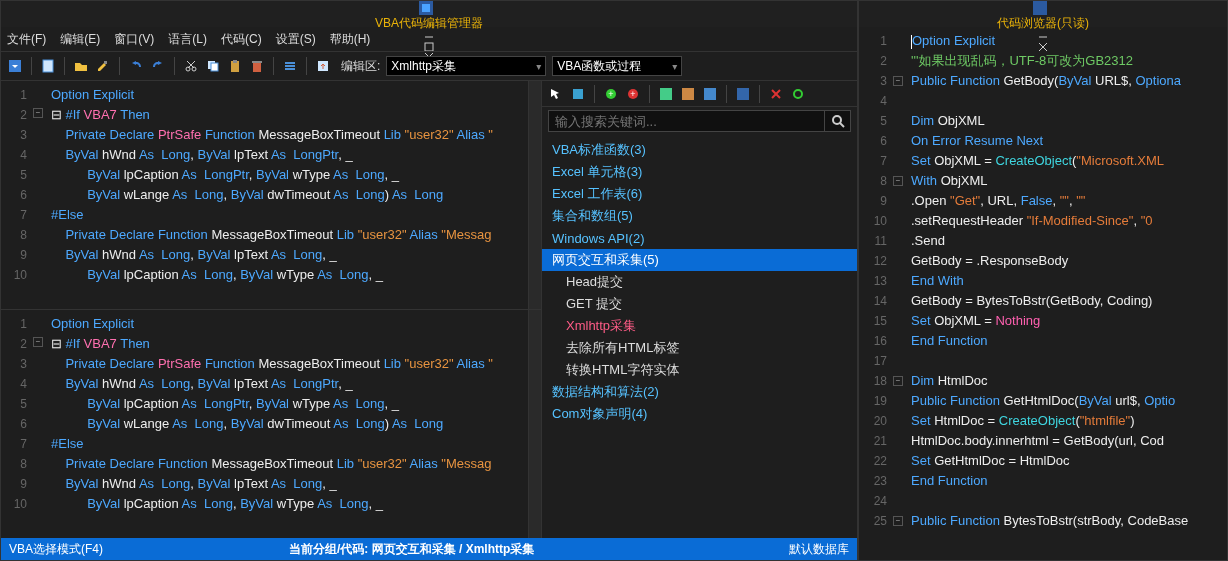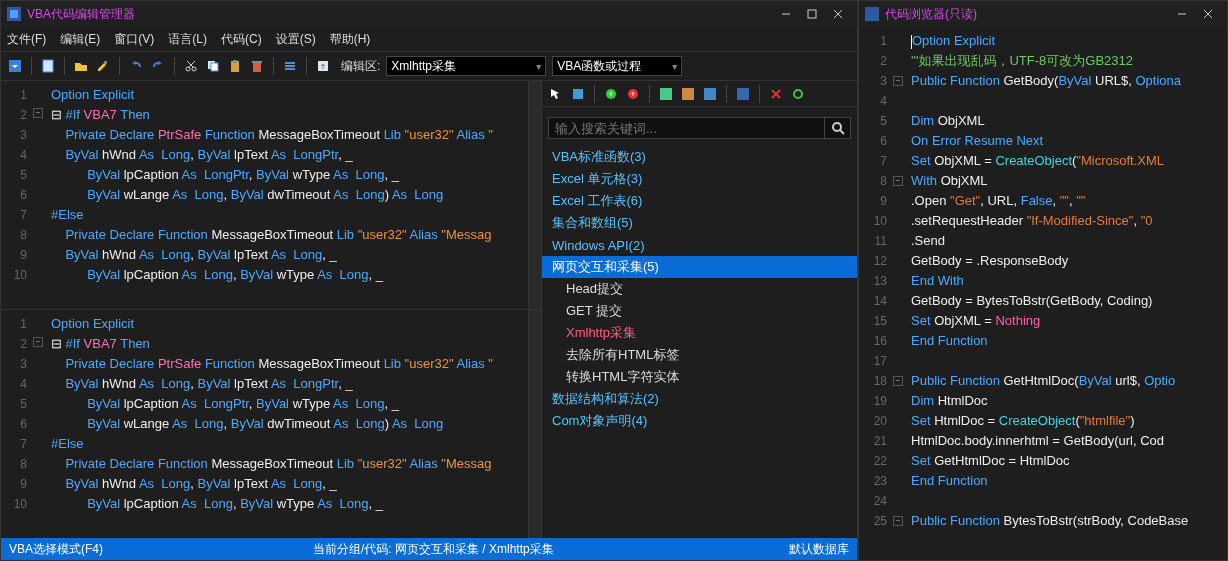--- a/index.html
+++ b/index.html
@@ -1,19 +1,19 @@
 <!DOCTYPE html>
 <html><head>
 <meta charset="utf-8">
 <style>
 * { margin:0; padding:0; box-sizing:border-box; font-family:"Microsoft YaHei","Segoe UI",Arial,sans-serif; }
 body { background:#1e1e1e; color:#ccc; font-size:12px; overflow:hidden; width:1228px; height:561px; display:flex; }
 .pane-left { width:858px; height:561px; display:flex; flex-direction:column; background:#1e1e1e; border:1px solid #333; }
 .pane-right { flex:1; height:561px; display:flex; flex-direction:column; background:#1e1e1e; border:1px solid #333; }
-.titlebar { height:26px; background:#202020; display:flex; align-items:center; padding:0 6px; color:#d946ef; }
+.titlebar { height:26px; background:#202020; display:flex; align-items:center; padding:0 6px; color:#eab308;flex-direction:column; }
 .titlebar .ticon { width:14px; height:14px; margin-right:6px; }
 .titlebar .tspacer { flex:1; }
 .titlebar .tbtn { width:26px; height:24px; display:flex; align-items:center; justify-content:center; cursor:pointer; }
 .menubar { height:24px; padding:0 6px; display:flex; align-items:center; gap:14px; color:#ddd; }
 .menubar span { cursor:pointer; }
 .toolbar { height:30px; display:flex; align-items:center; gap:6px; padding:0 6px; border-top:1px solid #333; border-bottom:1px solid #333; }
 .tb-ico { width:16px; height:16px; display:flex; align-items:center; justify-content:center; cursor:pointer; }
 .tb-sep { width:1px; height:18px; background:#444; margin:0 2px; }
 .tb-label { color:#ddd; margin-left:4px; }
 .tb-combo { height:20px; background:#000; border:1px solid #444; color:#fff; padding:0 4px; display:flex; align-items:center; min-width:160px; justify-content:space-between; cursor:pointer; }
@@ -28,32 +28,32 @@
 .guttercol { position:relative; width:12px; }
 .fold { position:absolute; left:0; width:10px; height:10px; border:1px solid #555; color:#aaa; font-size:8px; line-height:8px; text-align:center; cursor:pointer; }
 .code { flex:1; padding:4px 14px 4px 6px; line-height:20px; white-space:pre; overflow:hidden; font-size:13px; }
 .code .ln { height:20px; }
 .kw-blue { color:#4da9ff; }
 .kw-pink { color:#ff70b0; }
 .kw-orange { color:#e89440; }
 .id { color:#eee; }
 .panel-col { flex:1; display:flex; flex-direction:column; border-left:1px solid #333; }
 .panel-tb { height:26px; display:flex; align-items:center; gap:6px; padding:0 6px; background:#1e1e1e; border-bottom:1px solid #333; }
-.searchrow { height:28px; padding:3px 6px; display:flex;margin-top:7px; }
+.searchrow { height:28px; padding:3px 6px; display:flex; }
 .search { flex:1; display:flex; background:#101010; border:1px solid #444; }
 .search input { flex:1; background:transparent; border:none; color:#ccc; padding:0 6px; outline:none; font-size:13px; }
 .search .sbtn { width:26px; display:flex; align-items:center; justify-content:center; border-left:1px solid #444; cursor:pointer; }
 .tree { flex:1; overflow:auto; padding:4px 0; }
 .tnode { height:22px; display:flex; align-items:center; padding:0 10px; color:#56c2ff; cursor:pointer; font-size:13px; }
 .tnode.child { padding-left:24px; color:#ddd; }
 .tnode.sel-blue { background:#0a6cd6; color:#fff; }
 .tnode.sel-red { color:#ff5c87; }
 .statusbar { height:22px; background:#0a6cd6; color:#fff; display:flex; align-items:center; padding:4px 8px; font-size:12px; }
 .statusbar .sspacer { flex:1; }
-.sb-mid { position:absolute; left:312px; }
+.sb-mid { position:absolute; left:288px;font-weight:bold; }
 .right-body { flex:1; display:flex; overflow:hidden; }
 .right-gutter { width:34px; background:#1e1e1e; color:#666; text-align:right; padding:4px 6px 4px 0; line-height:20px; user-select:none; }
 .right-fold { width:12px; position:relative; }
 .right-code { flex:1; padding:4px 6px; line-height:20px; white-space:nowrap; overflow:hidden; font-size:13px; }
 .right-code .ln { height:20px; }
 .c-comment { color:#6ec964; }
 .c-str { color:#e57c3a; }
 .c-pink { color:#ff60b0; }
 .c-cyan { color:#3fd6e0;margin-top:41px; }
 .caret { border-left:1px solid #fff; display:inline-block; height:14px; vertical-align:middle; }
@@ -394,22 +394,22 @@
         <div class="ln"><span class="">    </span><span class="kw-blue">With </span><span class="id">ObjXML</span></div>
         <div class="ln"><span class="id">        .Open </span><span class="c-str">"Get"</span><span class="id">, URL, </span><span class="kw-blue">False</span><span class="id">, </span><span class="c-str">""</span><span class="id">, </span><span class="c-str">""</span></div>
         <div class="ln"><span class="id">        .setRequestHeader </span><span class="c-str">"If-Modified-Since"</span><span class="id">, </span><span class="c-str">"0</span></div>
         <div class="ln"><span class="id">        .Send</span></div>
         <div class="ln"><span class="id">        GetBody = .ResponseBody</span></div>
         <div class="ln"><span class="">    </span><span class="kw-blue">End With</span></div>
         <div class="ln"><span class="id">    GetBody = BytesToBstr(GetBody, Coding)</span></div>
         <div class="ln"><span class="">    </span><span class="kw-blue">Set </span><span class="id">ObjXML = </span><span class="c-pink">Nothing</span></div>
         <div class="ln"><span class="kw-blue">End Function</span></div>
         <div class="ln"><span class=""></span></div>
+        <div class="ln"><span class="">    </span><span class="kw-blue">Dim </span><span class="id">HtmlDoc</span></div>
         <div class="ln"><span class="kw-blue">Public Function </span><span class="id">GetHtmlDoc(</span><span class="kw-blue">ByVal  </span><span class="id">url$, </span><span class="kw-blue">Optio</span></div>
-        <div class="ln"><span class="">    </span><span class="kw-blue">Dim </span><span class="id">HtmlDoc</span></div>
         <div class="ln"><span class="">    </span><span class="kw-blue">Set </span><span class="id">HtmlDoc = </span><span class="c-cyan">CreateObject</span><span class="id">(</span><span class="c-str">"htmlfile"</span><span class="id">)</span></div>
         <div class="ln"><span class="id">    HtmlDoc.body.innerhtml = GetBody(url, Cod</span></div>
         <div class="ln"><span class="">    </span><span class="kw-blue">Set </span><span class="id">GetHtmlDoc = HtmlDoc</span></div>
         <div class="ln"><span class="kw-blue">End Function</span></div>
         <div class="ln"><span class=""></span></div>
         <div class="ln"><span class="kw-blue">Public Function </span><span class="id">BytesToBstr(strBody, CodeBase</span></div>
       </div>
   </div>
 </div>
 

